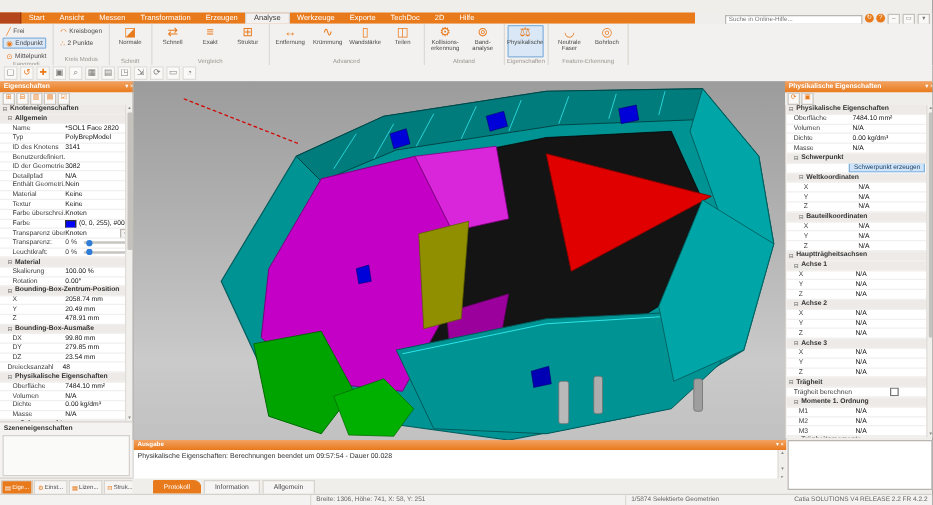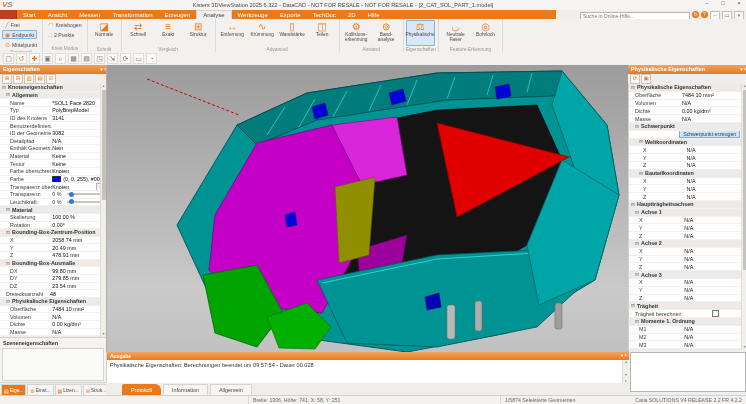--- a/index.html
+++ b/index.html
@@ -94,29 +94,20 @@
   .rdesc{position:absolute;left:630px;top:352px;width:114px;height:38px;background:#fff;border:1px solid #B8B4B0;}
   
   .statusbar{position:absolute;left:0;top:395px;width:746px;height:9px;background:#F4F2F0;border-top:1px solid #D5D2CE;font-size:5.2px;color:#666;}
   .statusbar .seg{position:absolute;top:0;line-height:9px;white-space:nowrap;border-left:1px solid #DDD9D5;padding-left:4px;}
 </style>
 </head>
 <body>
 
 <div id="app">
 
-  <div class="titlebar">
-    <span class="logo"><span class="lv">V</span><span class="ls">S</span></span>
-    <span class="title-text">Kisters 3DViewStation 2025.6.322 - DataCAD - NOT FOR RESALE - NOT FOR RESALE - [2_CAT_SOL_PART_1.model]</span>
-    <span class="wctrls">
-      <span>–</span>
-      <span>□</span>
-      <span>×</span>
-    </span>
-  </div>
 
   <div class="tabrow">
     <div class="orangeband">
       <div class="filebtn"></div>
       <div style="display:flex;">
           <div class="rtab">Start</div>
           <div class="rtab">Ansicht</div>
           <div class="rtab">Messen</div>
           <div class="rtab">Transformation</div>
           <div class="rtab">Erzeugen</div>

